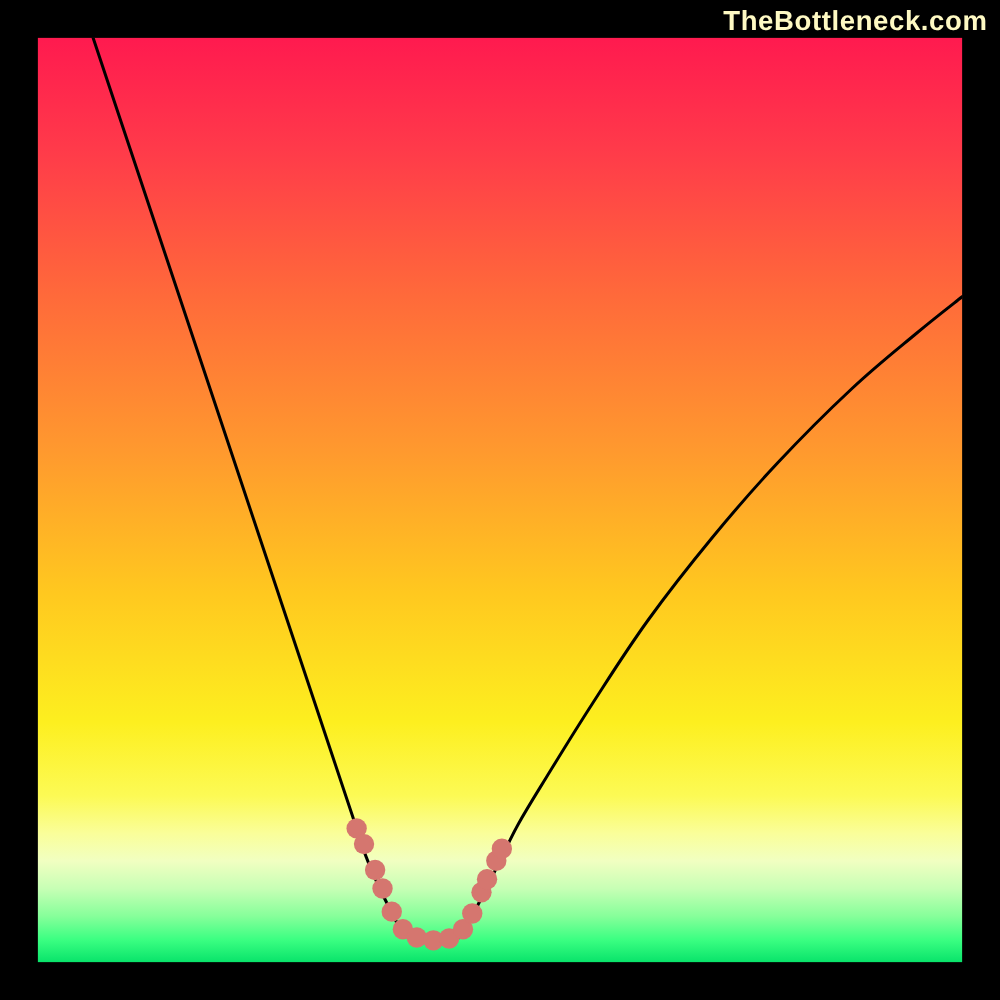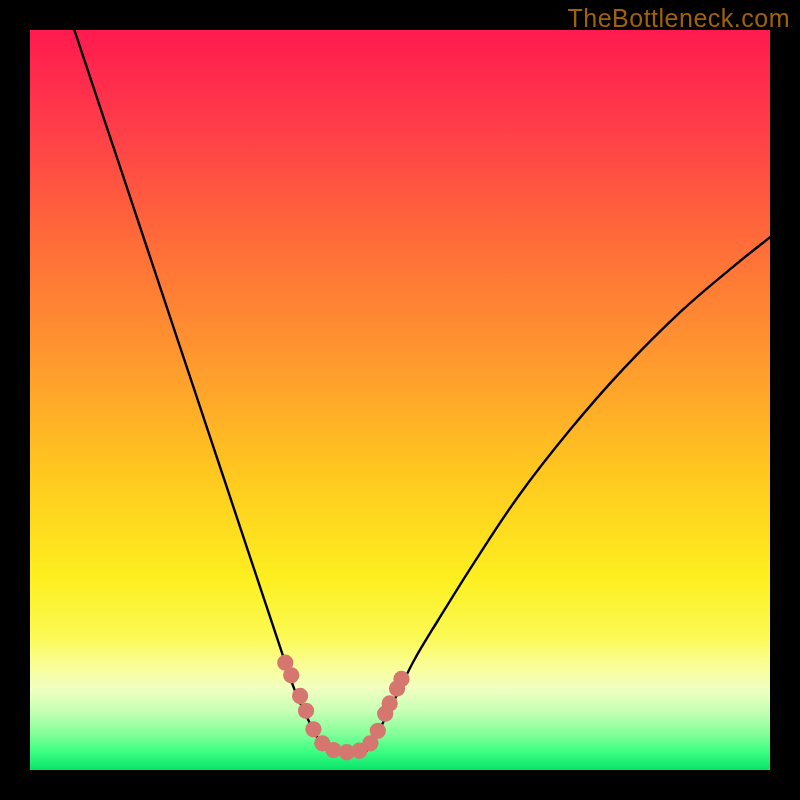--- a/index.html
+++ b/index.html
@@ -14,23 +14,23 @@
   .stage {
     position: relative;
     width: 800px;
     height: 800px;
     background: #000;
   }
   .watermark {
     position: absolute;
     top: 4px;
     right: 10px;
-    color: #a16207;
-    font-size: 25px;
-    font-weight: 400;
+    color: #fef9c3;
+    font-size: 22px;
+    font-weight: 700;
     letter-spacing: 0.5px;
     z-index: 5;
     user-select: none;
   }
   .plot {
     position: absolute;
     left: 30px;
     top: 30px;
     width: 740px;
     height: 740px;

